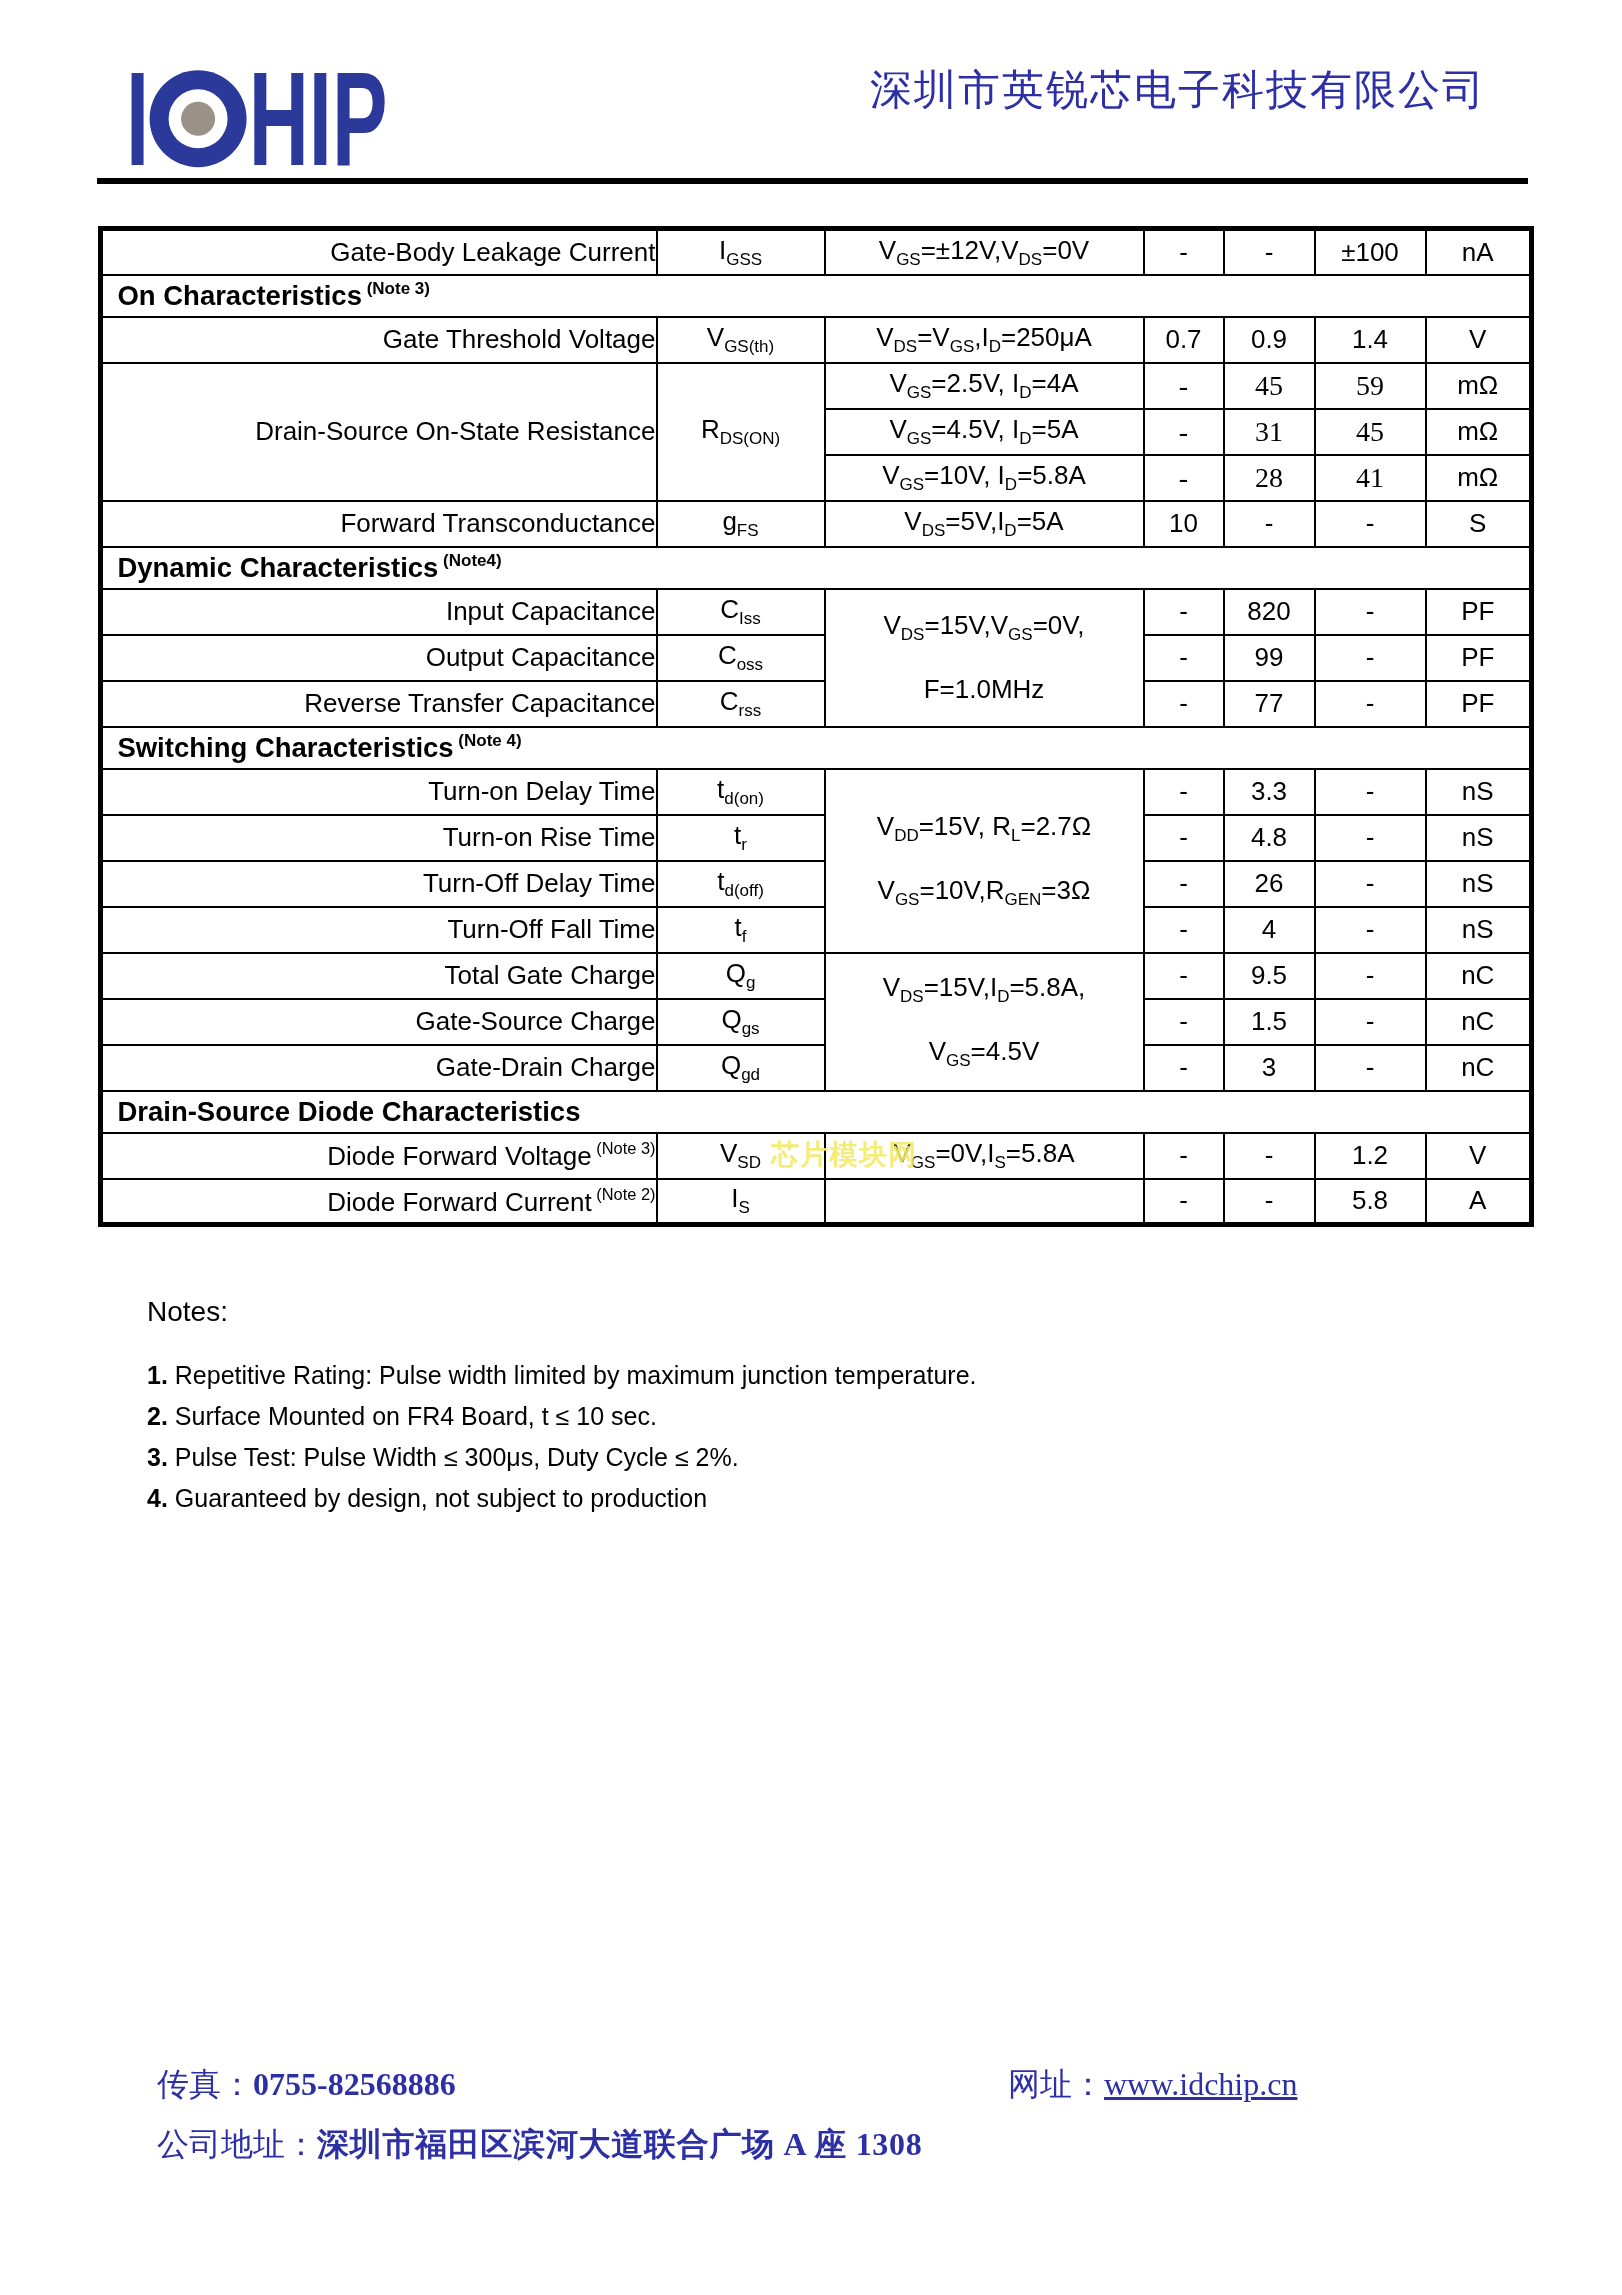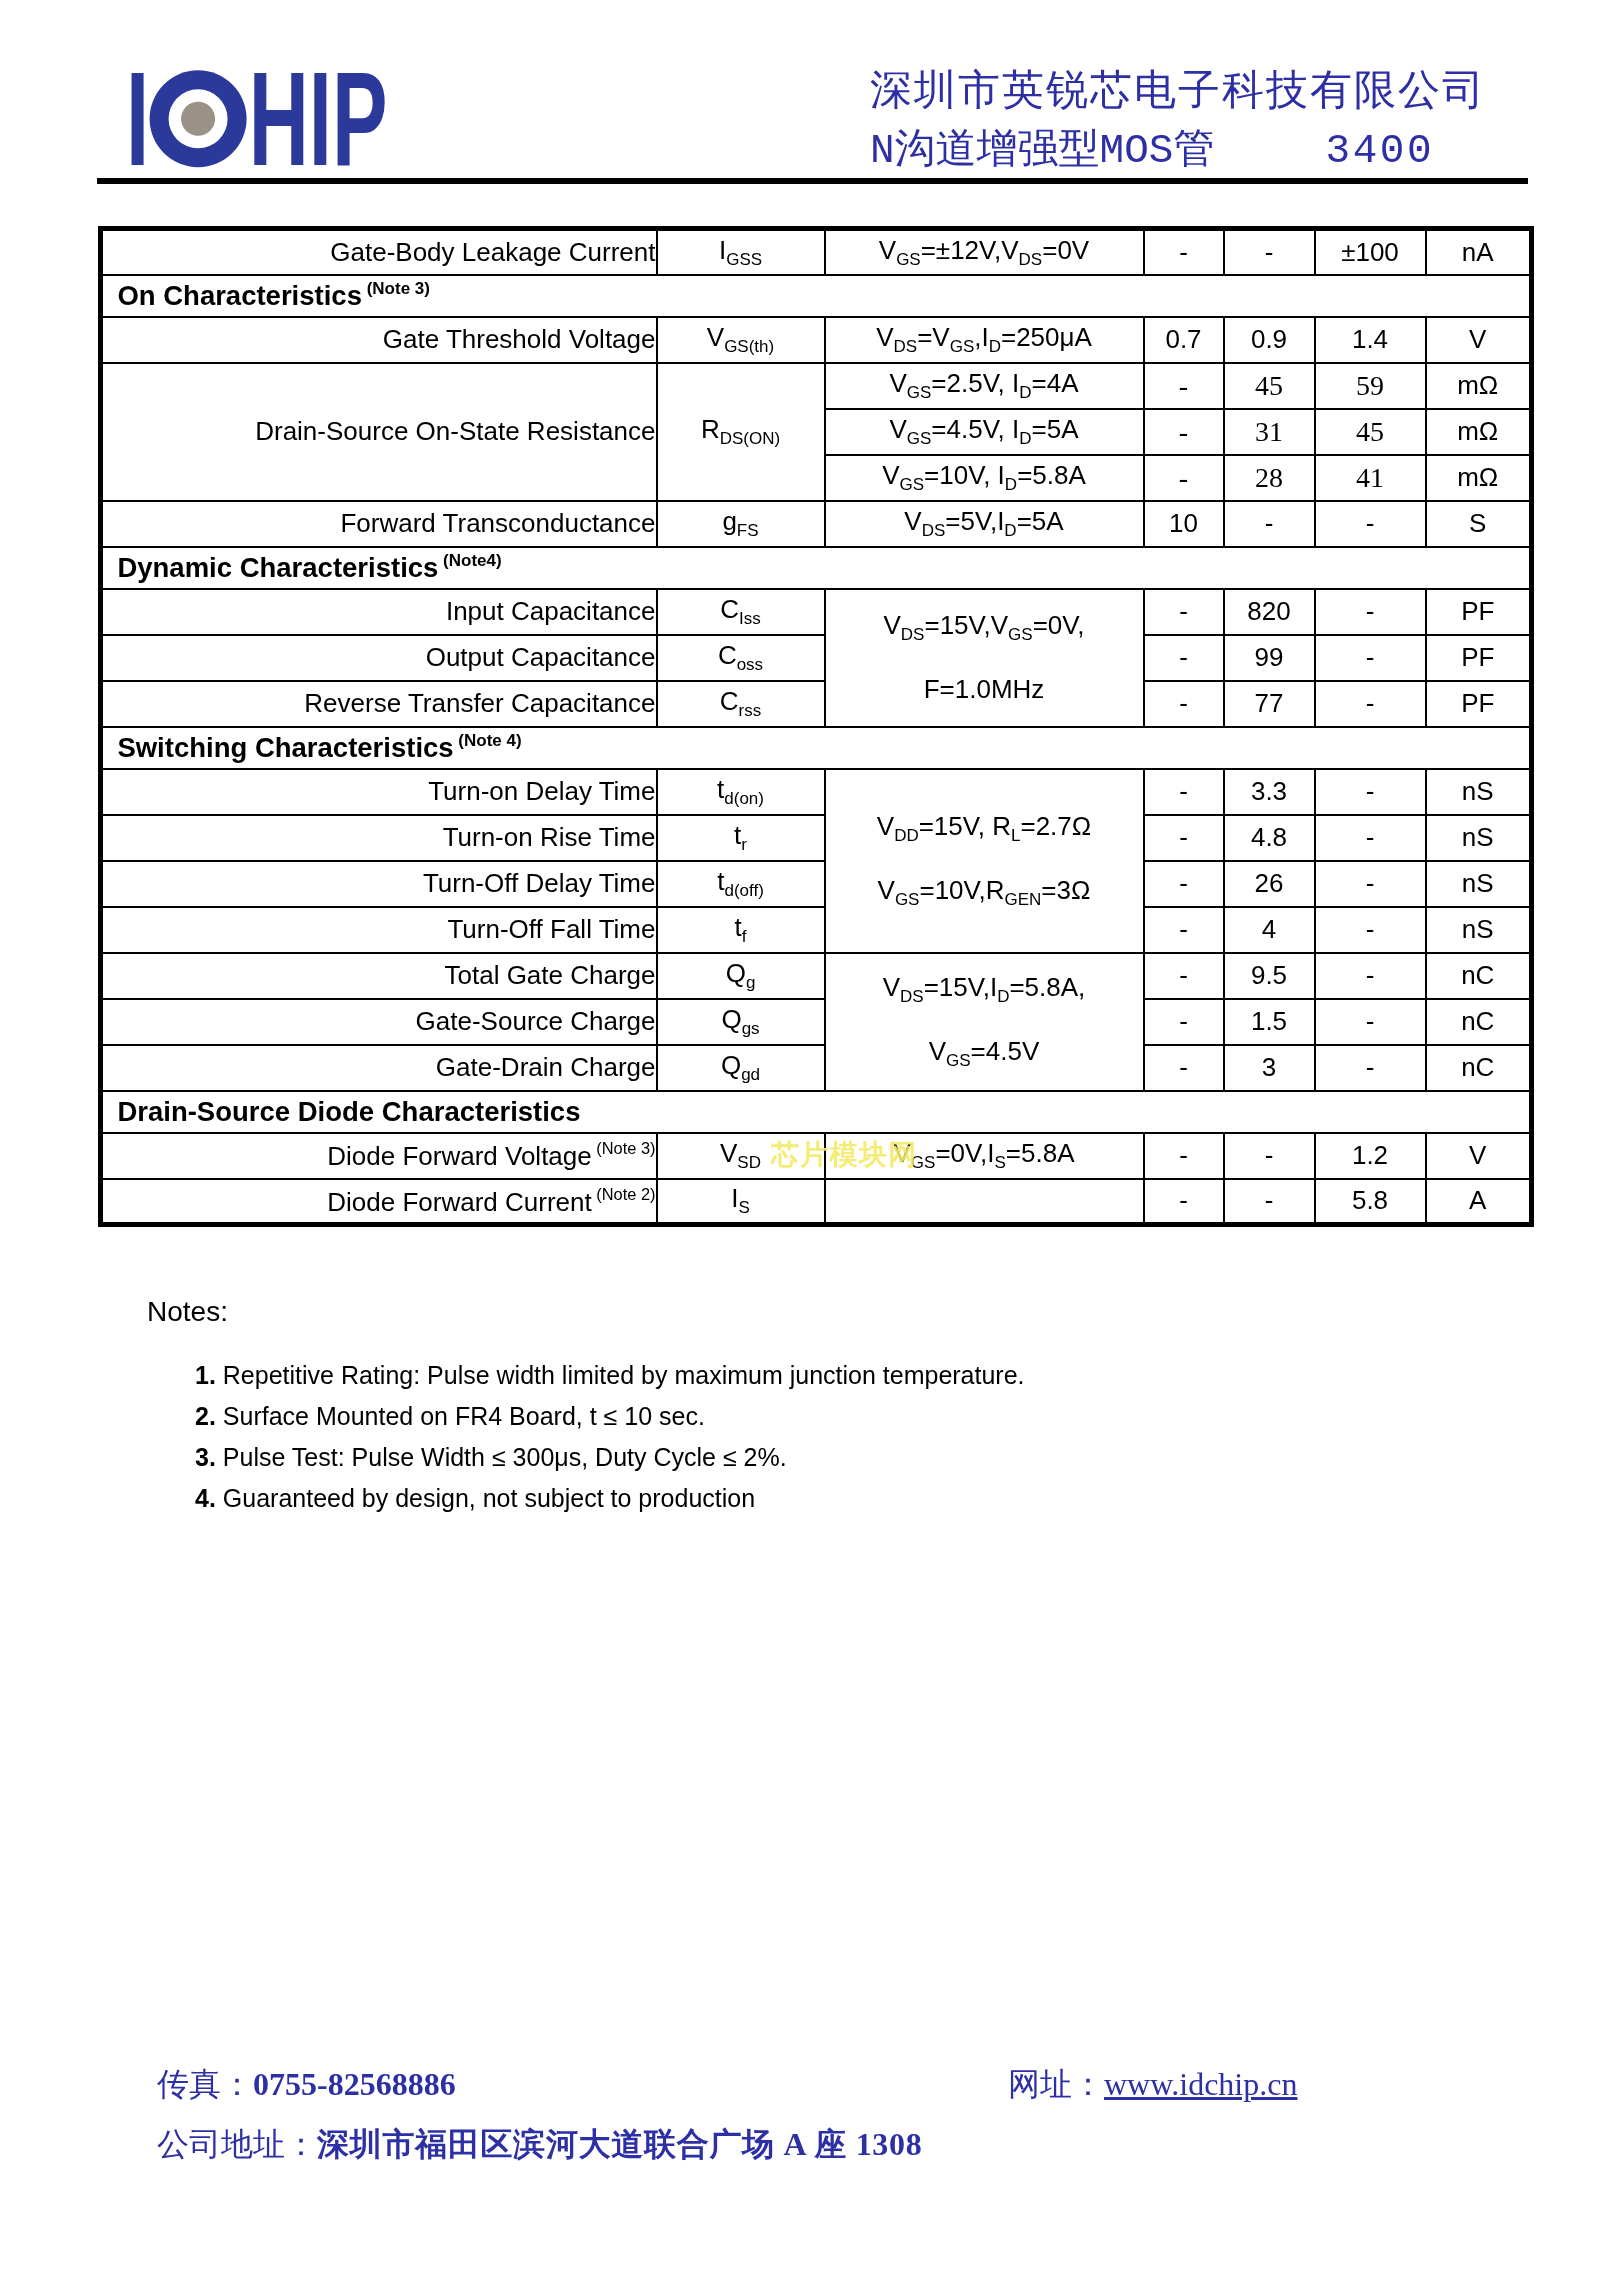--- a/index.html
+++ b/index.html
@@ -57,21 +57,21 @@
   .watermark {
     position:absolute; left:771px; top:1136px;
     color:var(--watermark-yellow,#f3ea68); opacity:.9;
     font-size:28px; font-weight:bold; letter-spacing:1.3px;
     white-space:nowrap;
   }
 
   
   .notes { position:absolute; left:147px; top:1288px; width:1047px; }
   .notes-title { font-size:28px; line-height:47px; }
-  .notes-list { margin-top:19.6px;margin-left:48px; }
+  .notes-list { margin-top:19.6px; }
   .note-item { font-size:25px; line-height:41px; }
   .note-num { font-weight:bold; }
 
   
   .f-item {
     position:absolute;
     font-family:"Liberation Serif", serif;
     color:var(--text-blue,#2d2fa5);
     font-size:32px; line-height:39px; white-space:nowrap;
   }
@@ -95,23 +95,20 @@
     <circle cx="110" cy="82" r="45" fill="#ffffff"></circle>
     <circle cx="110" cy="82" r="26" fill="#9b9287"></circle>
     <g transform="scale(0.62 1)" font-family="Liberation Sans, sans-serif" font-weight="bold" font-size="205" fill="#2b3a9a">
       <text x="0" y="153">I</text>
       <text x="302" y="153">HIP</text>
     </g>
   </svg>
 
   <div class="title-block">
     <div class="title-line1">深圳市英锐芯电子科技有限公司</div>
-    <div class="title-line2">
-      <span>N沟道增强型MOS管</span><span class="part-no">3400</span>
-    </div>
   </div>
 
   <div class="header-rule"></div>
 
   <table class="dtable">
     <colgroup>
       <col style="width:556px">
         <col style="width:168px">
         <col style="width:319px">
       <col style="width:80px">

